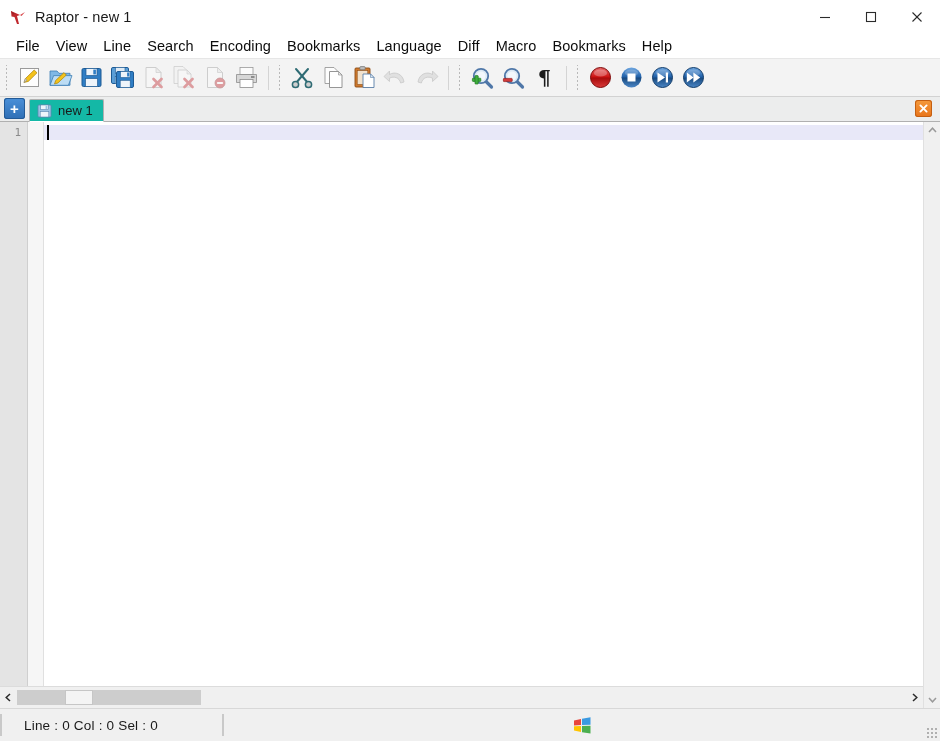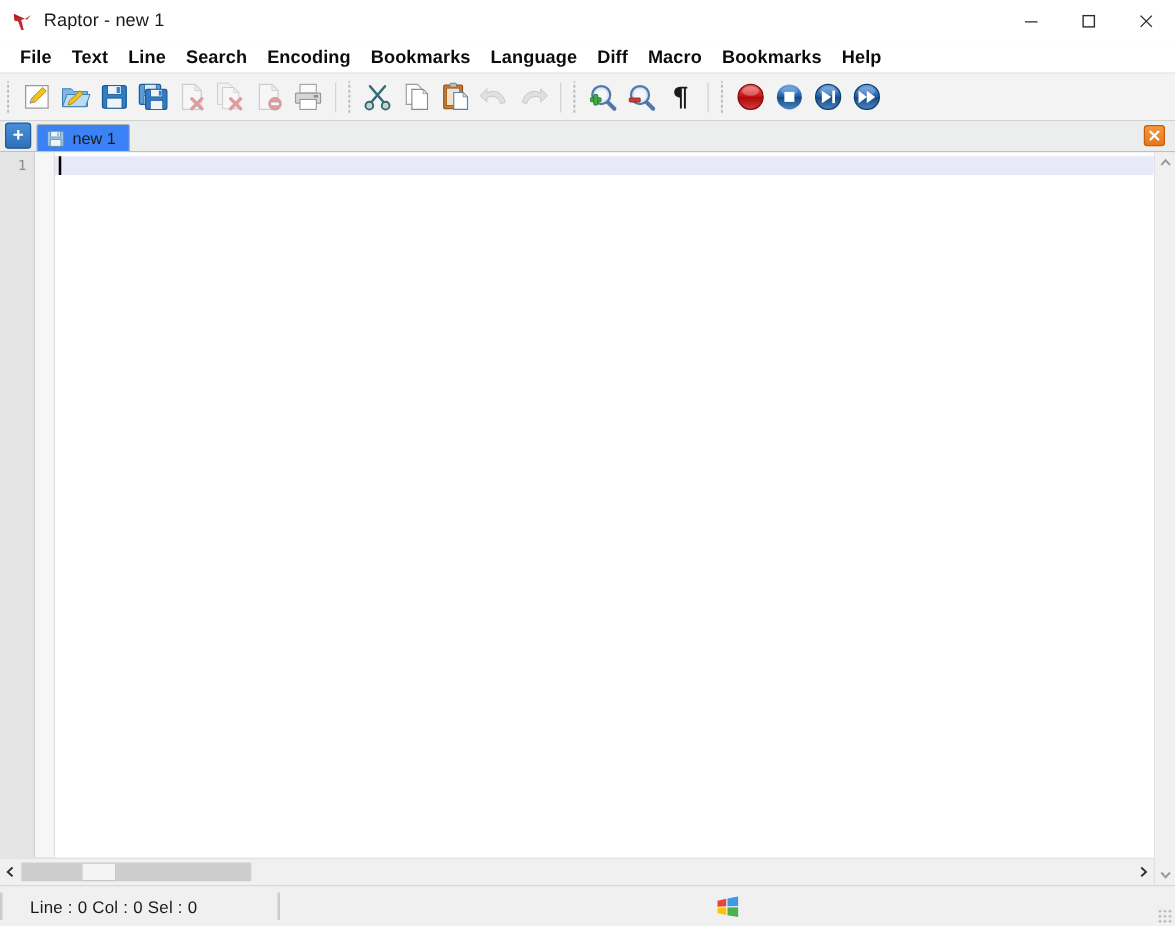--- a/index.html
+++ b/index.html
@@ -40,21 +40,20 @@
   .menubar {
     height: 25px; min-height: 25px;
     background: #ffffff;
     display: flex; align-items: center;
     padding-left: 8px;
   }
   .menu-item {
     font-size: 14.5px; color: #0c0c0c;
     padding: 2px 8px; white-space: nowrap;
     letter-spacing: .1px;
-    font-weight: bold;
   }
 
   
   .toolbar {
     height: 39px; min-height: 39px;
     background: #f3f3f3;
     border-top: 1px solid #e6e6e6;
     border-bottom: 1px solid #d2d2d2;
     display: flex; align-items: center;
     padding-left: 2px;
@@ -86,21 +85,21 @@
     width: 21px; height: 21px; margin: 0 4px 2px 4px;
     border-radius: 3px;
     background: linear-gradient(180deg,#4a90d9,#2f6fb5);
     display: flex; align-items: center; justify-content: center;
     color: #fff; font-size: 15px; line-height: 1; font-weight: bold;
     box-shadow: 0 0 0 1px #235a96 inset;
   }
   .tab {
     height: 23px; display: flex; align-items: center;
     padding: 0 10px 0 7px;
-    background: #3b82f6;
+    background: #14b8a6;
     border: 1px solid #b0b0b0; border-bottom: 1px solid #ffffff;
     border-radius: 2px 2px 0 0;
     margin-bottom: -1px;
   }
   .tab-icon { width: 15px; height: 14px; margin-right: 6px; position: relative; }
   .tab-label { font-size: 13px; color: #1a1a1a; white-space: nowrap; }
   .tab-close {
     position: absolute; right: 8px; top: 3px;
     width: 17px; height: 17px; border-radius: 3px;
     background: linear-gradient(180deg,#f59a3c,#e8741a);
@@ -206,21 +205,21 @@
         <svg width="12" height="12" viewBox="0 0 12 12">
             <line x1="1.5" y1="1.5" x2="10.5" y2="10.5" stroke="#2b2b2b" stroke-width="1.1"></line>
             <line x1="10.5" y1="1.5" x2="1.5" y2="10.5" stroke="#2b2b2b" stroke-width="1.1"></line>
           </svg>
       </div>
     </div>
   </div>
 
   <div class="menubar">
     <div class="menu-item">File</div>
-    <div class="menu-item">Text</div>
+    <div class="menu-item">View</div>
     <div class="menu-item">Line</div>
     <div class="menu-item">Search</div>
     <div class="menu-item">Encoding</div>
     <div class="menu-item">Bookmarks</div>
     <div class="menu-item">Language</div>
     <div class="menu-item">Diff</div>
     <div class="menu-item">Macro</div>
     <div class="menu-item">Bookmarks</div>
     <div class="menu-item">Help</div>
   </div>

